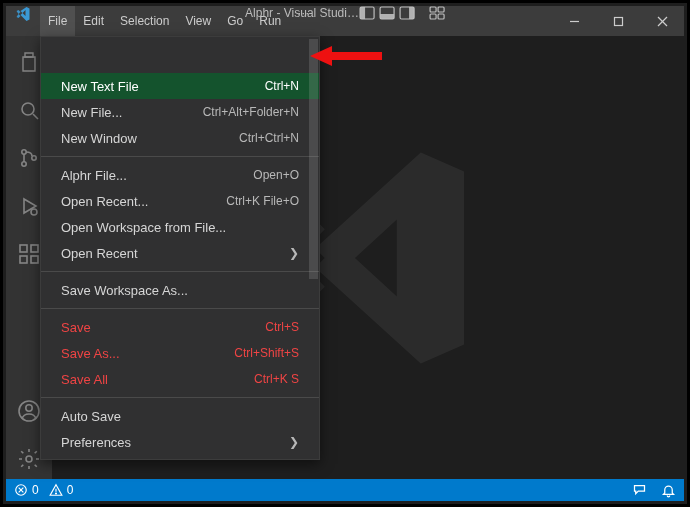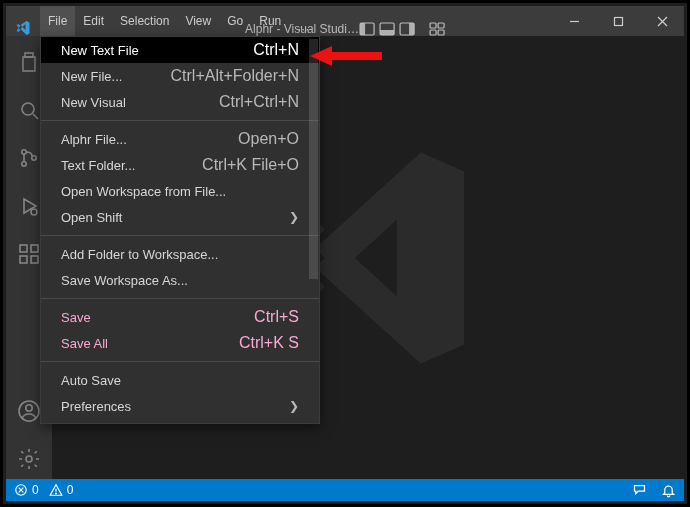--- a/index.html
+++ b/index.html
@@ -1,20 +1,20 @@
 <!DOCTYPE html>
 <html><head>
 <meta charset="utf-8">
 <style>
   * { box-sizing: border-box; margin: 0; padding: 0; font-family: "Segoe UI", Arial, sans-serif; }
   html, body { width: 690px; height: 507px; overflow: hidden; background: #000; }
   .outer-border { width: 690px; height: 507px; border: 3px solid #000; position: relative; background: #1e1e1e; }
   .window { position: absolute; inset: 3px; background: #1e1e1e; display: flex; flex-direction: column; }
   
-  .titlebar { height: 30px; background: #3c3c3c; display: flex; align-items: flex-end; color: #cccccc; font-size: 12px; position: relative; }
+  .titlebar { height: 30px; background: #3c3c3c; display: flex; align-items: flex-start; color: #cccccc; font-size: 12px; position: relative; }
   .titlebar .logo { width: 34px; display: flex; align-items: center; justify-content: center; }
   .titlebar .menus { display: flex; align-items: center; height: 100%; }
   .titlebar .menu-item { padding: 0 8px; height: 100%; display: flex; align-items: center; cursor: default; }
   .titlebar .menu-item.open { background: #505050; }
   .titlebar .overflow { padding: 0 8px; }
   .titlebar .title-center { position: absolute; left: 50%; transform: translateX(-50%); color: #bbbbbb; font-size: 12px; display: flex; align-items: center; }
   .title-text { max-width: 140px; white-space: nowrap; overflow: hidden; text-overflow: ellipsis; }
   .layout-icons { display: flex; gap: 4px; align-items: center; }
   .layout-icons svg { opacity: .9; }
   .titlebar .win-controls { margin-left: auto; display: flex; }
@@ -26,24 +26,24 @@
   .ab-btn { width: 46px; height: 40px; display: flex; align-items: center; justify-content: center; color: #858585; }
   .editor-area { flex: 1; background: #1e1e1e; position: relative; overflow: hidden; }
   .watermark { position: absolute; inset: 0; display: flex; align-items: center; justify-content: center; }
   .watermark svg { opacity: .07; }
   
   .dropdown { position: absolute; left: 34px; top: 30px; width: 280px; background: #303031; color: #d6d6d6; box-shadow: 0 4px 12px rgba(0,0,0,.5); z-index: 20; font-size: 13px; border: 1px solid #3c3c3c; padding-bottom: 4px; }
   .dropdown .scroll-track { position: absolute; right: 1px; top: 1px; bottom: 1px; width: 9px; background: transparent; }
   .dropdown .scroll-thumb { position: absolute; right: 0; top: 1px; width: 9px; height: 240px; background: rgba(200,200,200,.18); }
   .dd-row { display: flex; align-items: center; height: 26px; padding: 0 20px 0 20px; justify-content: space-between; }
   .dd-row .label { white-space: nowrap; }
-  .dd-row .short { color: #b8b8b8; font-size: 16px; white-space: nowrap; }
-  .dd-row.highlight { background: #000000; color: #ffffff; }
+  .dd-row .short { color: #b8b8b8; font-size: 12px; white-space: nowrap; }
+  .dd-row.highlight { background: #14532d; color: #ffffff; margin-top: 36px; }
   .dd-row.highlight .short { color: #ffffff; }
-  .dd-row.disabled .label, .dd-row.disabled .short { color: #f9a8d4; }
+  .dd-row.disabled .label, .dd-row.disabled .short { color: #ef4444; }
   .dd-sep { height: 1px; background: #4a4a4a; margin: 5px 0; }
   .dd-row .chev { margin-left: auto; color: #b8b8b8; font-size: 12px; padding-left: 8px; }
   
   .arrow-anno { position: absolute; left: 304px; top: 36px; z-index: 30; pointer-events: none; }
   
   .statusbar { height: 22px; background: #007acc; color: #fff; display: flex; align-items: center; font-size: 12px; padding: 0 8px; gap: 10px; }
   .statusbar .right { margin-left: auto; display: flex; gap: 14px; align-items: center; }
   .sb-item { display: flex; align-items: center; gap: 4px; }
 </style>
 </head>
@@ -211,50 +211,51 @@
     </div>
   <div class="dd-row highlight">
           <span class="label">New Text File</span>
           <span class="short">Ctrl+N</span>
         </div>
         <div class="dd-row">
           <span class="label">New File...</span>
           <span class="short">Ctrl+Alt+Folder+N</span>
         </div>
         <div class="dd-row">
-          <span class="label">New Visual</span>
+          <span class="label">New Window</span>
           <span class="short">Ctrl+Ctrl+N</span>
         </div>
         <div class="dd-sep"></div>
         <div class="dd-row">
           <span class="label">Alphr File...</span>
           <span class="short">Open+O</span>
         </div>
         <div class="dd-row">
-          <span class="label">Text Folder...</span>
+          <span class="label">Open Recent...</span>
           <span class="short">Ctrl+K File+O</span>
         </div>
         <div class="dd-row">
           <span class="label">Open Workspace from File...</span>
         </div>
         <div class="dd-row">
-          <span class="label">Open Shift</span>
+          <span class="label">Open Recent</span>
           <span class="chev">❯</span>
         </div>
         <div class="dd-sep"></div>
-        <div class="dd-row">
-          <span class="label">Add Folder to Workspace...</span>
-        </div>
         <div class="dd-row">
           <span class="label">Save Workspace As...</span>
         </div>
         <div class="dd-sep"></div>
         <div class="dd-row disabled">
           <span class="label">Save</span>
           <span class="short">Ctrl+S</span>
+        </div>
+        <div class="dd-row disabled">
+          <span class="label">Save As...</span>
+          <span class="short">Ctrl+Shift+S</span>
         </div>
         <div class="dd-row disabled">
           <span class="label">Save All</span>
           <span class="short">Ctrl+K S</span>
         </div>
         <div class="dd-sep"></div>
         <div class="dd-row">
           <span class="label">Auto Save</span>
         </div>
         <div class="dd-row">

